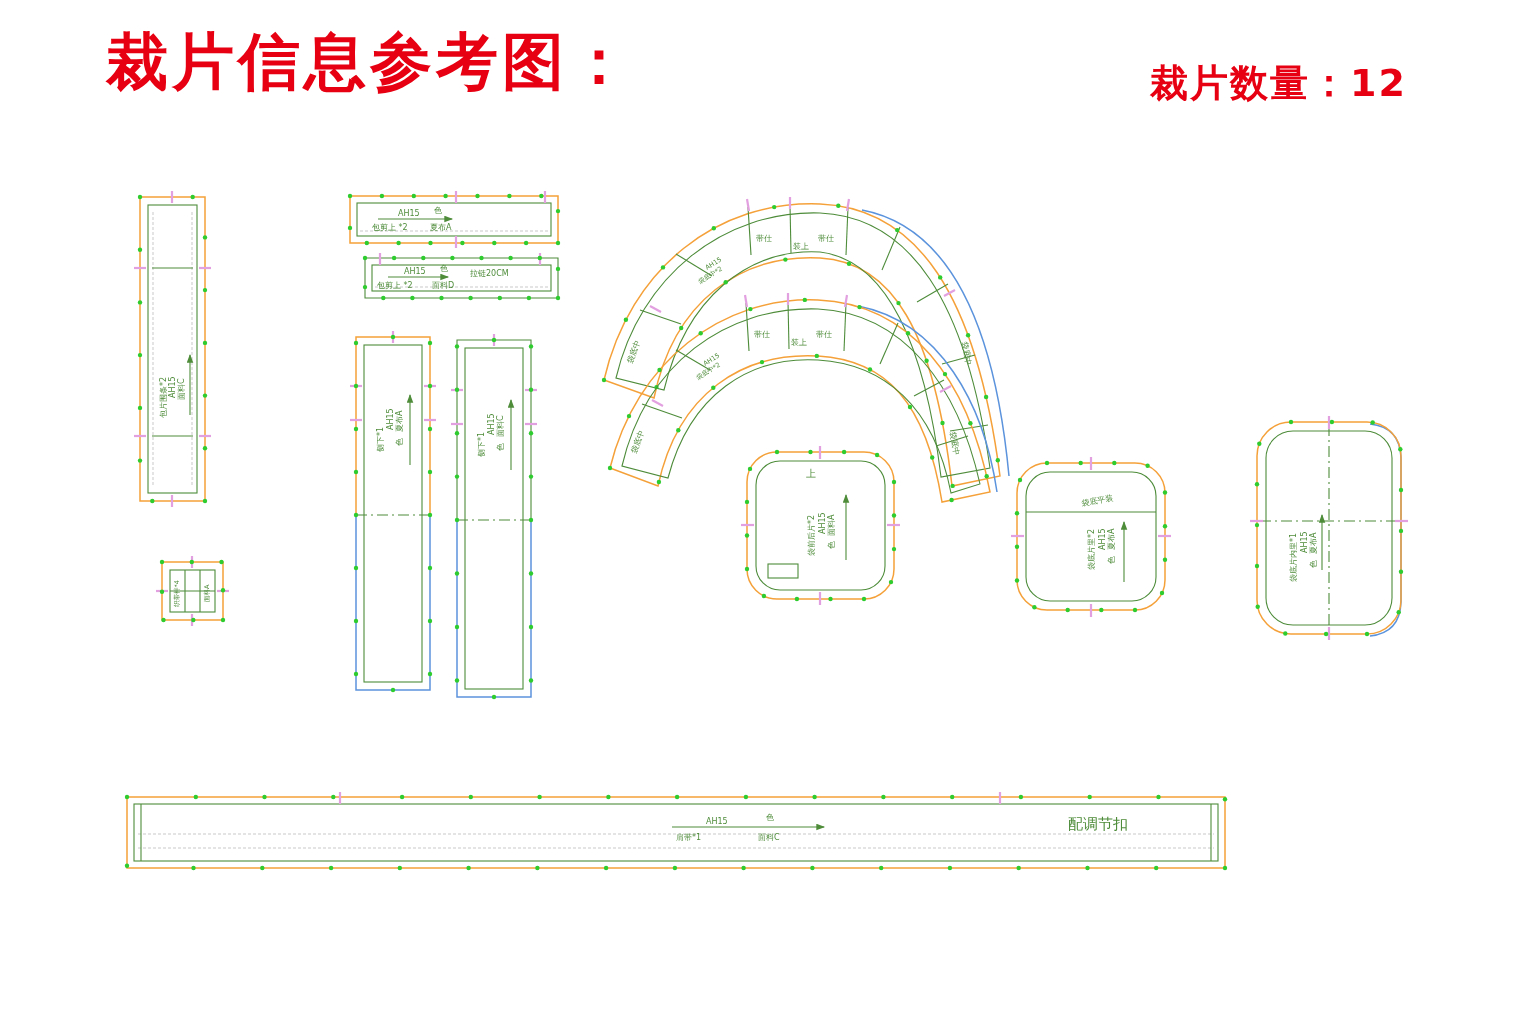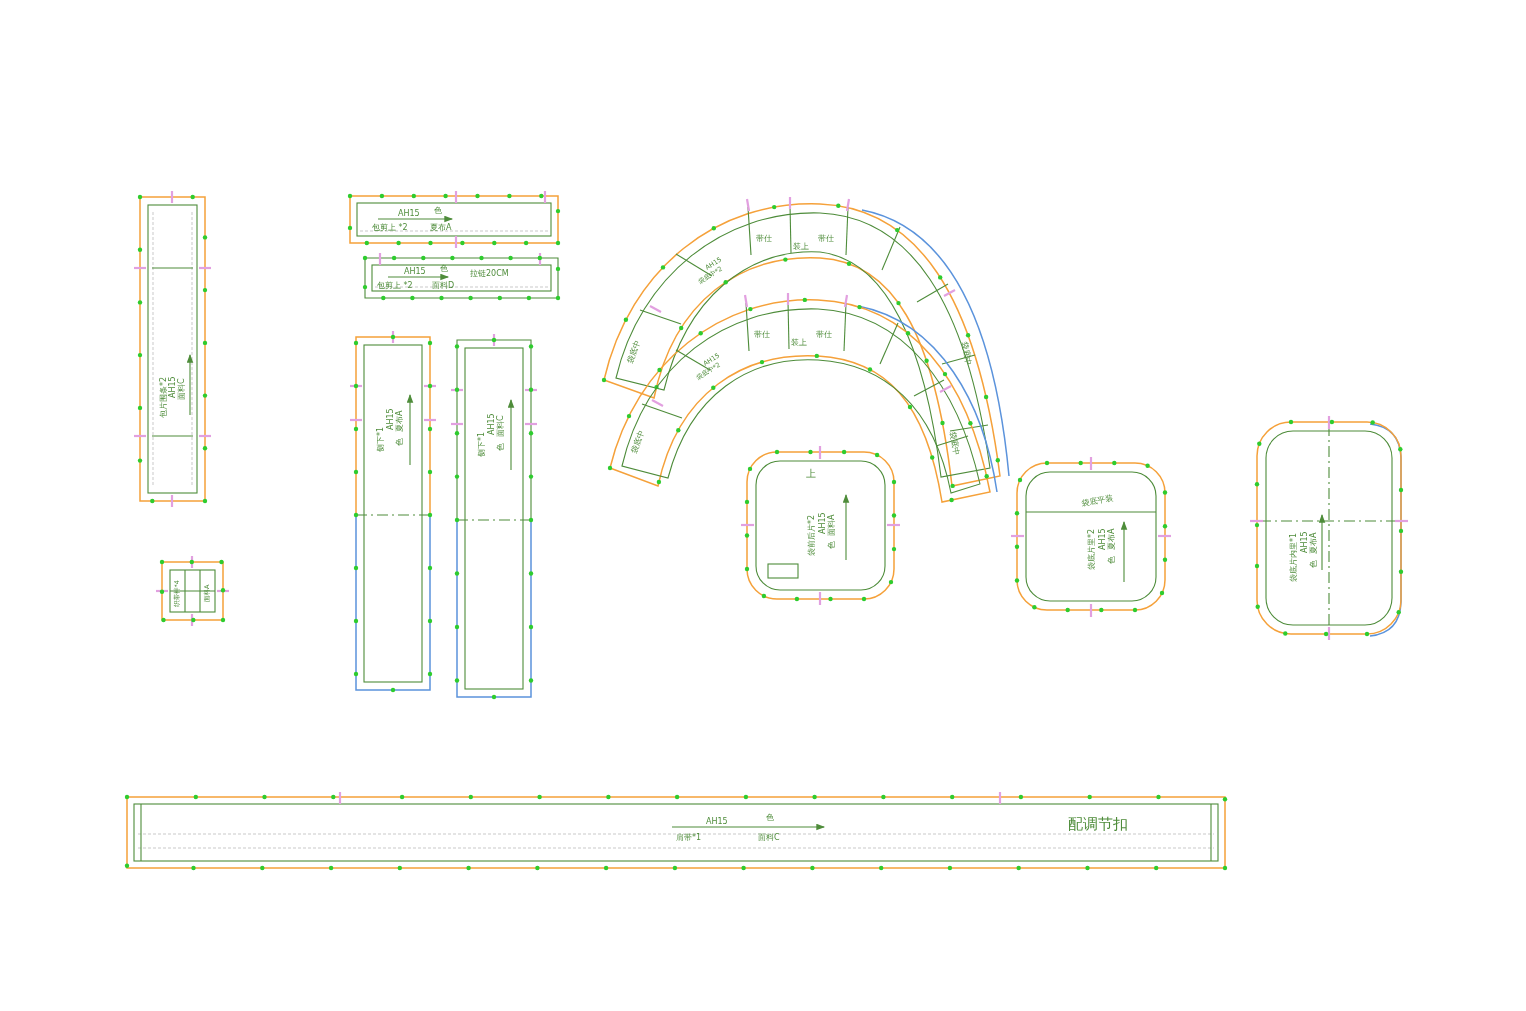--- a/index.html
+++ b/index.html
@@ -23,20 +23,22 @@
   text.lbl{fill:var(--sew,#3F8F3F);font-size:8px;font-family:"DejaVu Sans",sans-serif}
   text.lbl.tiny{font-size:6.5px}
   text.lbl.mid{font-size:10px}
   text.lbl.big{font-size:15px}
 </style>
 </head>
 <body>
 
 <div class="page">
 
+  <h1 class="header-title">裁片信息参考图：</h1>
+  <div class="header-count">裁片数量：12</div>
 
   <svg class="canvas" width="1526" height="1011" viewBox="0 0 1526 1011">
     <defs>
       <marker id="arr" markerWidth="9" markerHeight="8" refX="7" refY="3" orient="auto">
         <path d="M0,0 L8,3 L0,6 Z" fill="#4E8C3A"></path>
       </marker>
     </defs>
 
     <g>
       <path class="cut autodots" d="M140,197 H205 V501 H140 Z"></path>

